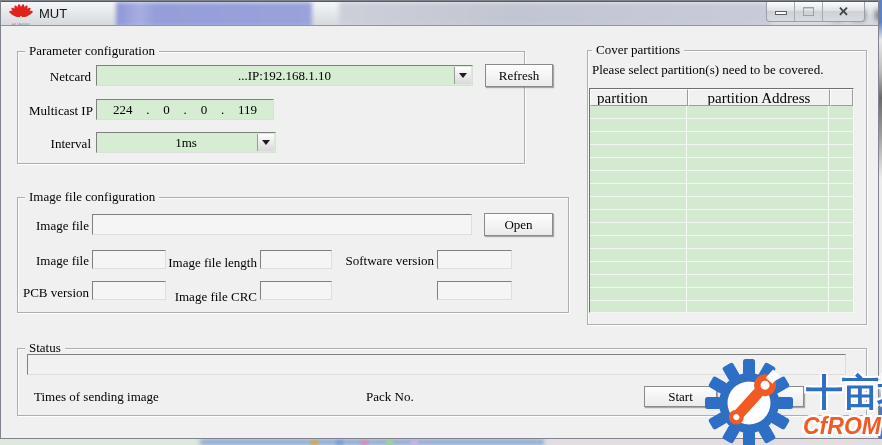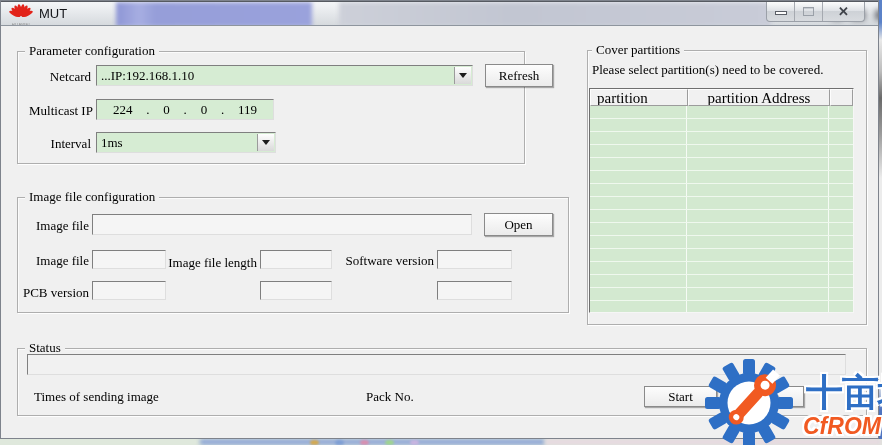--- a/index.html
+++ b/index.html
@@ -98,21 +98,21 @@
 
   .lbl { position: absolute; font-size: 13px; white-space: nowrap; }
   .r { text-align: right; }
 
   .sunken {
     border: 1px solid #8c8c8c;
     border-color: #7f7f7f #dedede #dedede #7f7f7f;
     background: #f5f5f5;
   }
   .green { background: var(--field-green); }
-  .field-text { padding: 2px 4px; font-size: 13px; line-height: 15px; overflow: hidden; white-space: nowrap; }
+  .field-text { padding: 2px 4px; font-size: 13px; line-height: 15px; overflow: hidden; white-space: nowrap; text-align: center; }
 
   .btn {
     position: absolute;
     font-family: "Liberation Serif", serif; font-size: 13px; text-align: center;
     background: linear-gradient(#fdfdfd, #ebebeb);
     border: 1px solid #8a8a8a;
     box-shadow: 1px 1px 1px rgba(0,0,0,.3);
     line-height: 20px; cursor: default;
   }
   .btn.disabled { color: #b2b2b2; }
@@ -272,20 +272,21 @@
       </div>
       <div class="lbl r" style="left:330px;top:227px;width:103px;">Software version</div>
       <div class="sunken" style="position:absolute;left:436px;top:224px;width:75px;height:19px;">
         <div class="field-text"></div>
       </div>
 
       <div class="lbl r" style="left:16px;top:259px;width:72px;">PCB version</div>
       <div class="sunken" style="position:absolute;left:91px;top:255px;width:74px;height:19px;">
         <div class="field-text"></div>
       </div>
+      <div class="lbl r" style="left:150px;top:263px;width:106px;">Image file CRC</div>
       <div class="sunken" style="position:absolute;left:259px;top:255px;width:72px;height:19px;">
         <div class="field-text"></div>
       </div>
       <div class="sunken" style="position:absolute;left:436px;top:255px;width:75px;height:19px;">
         <div class="field-text"></div>
       </div>
 
       <div class="group" style="left:586px;top:24px;width:280px;height:275px;">
         <span class="legend" style="left:4px;">Cover partitions</span>
       </div>

